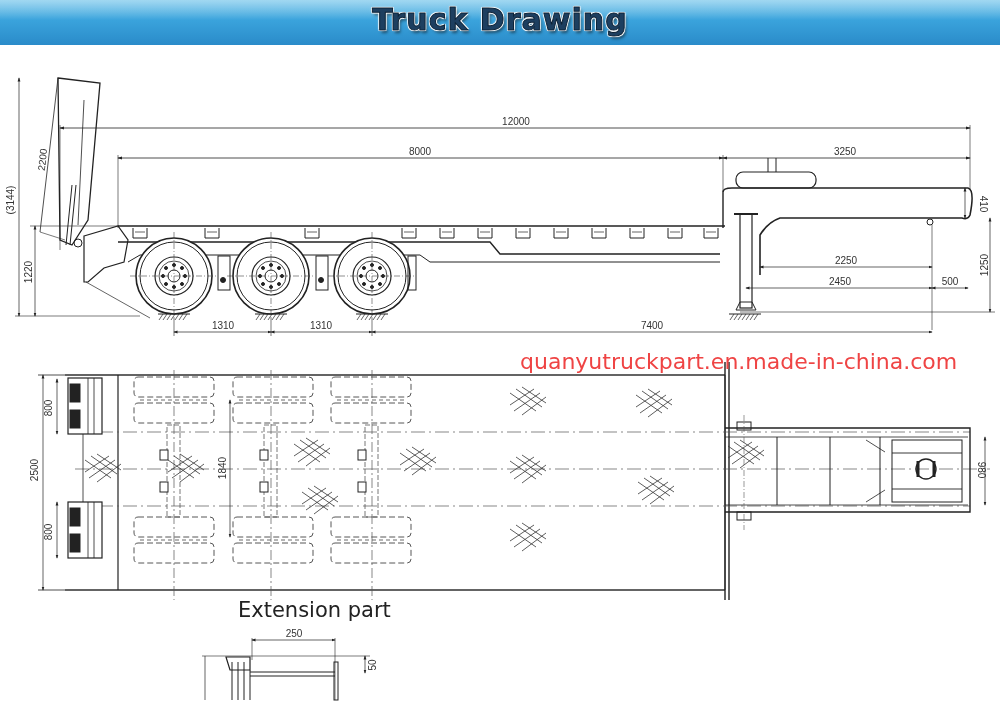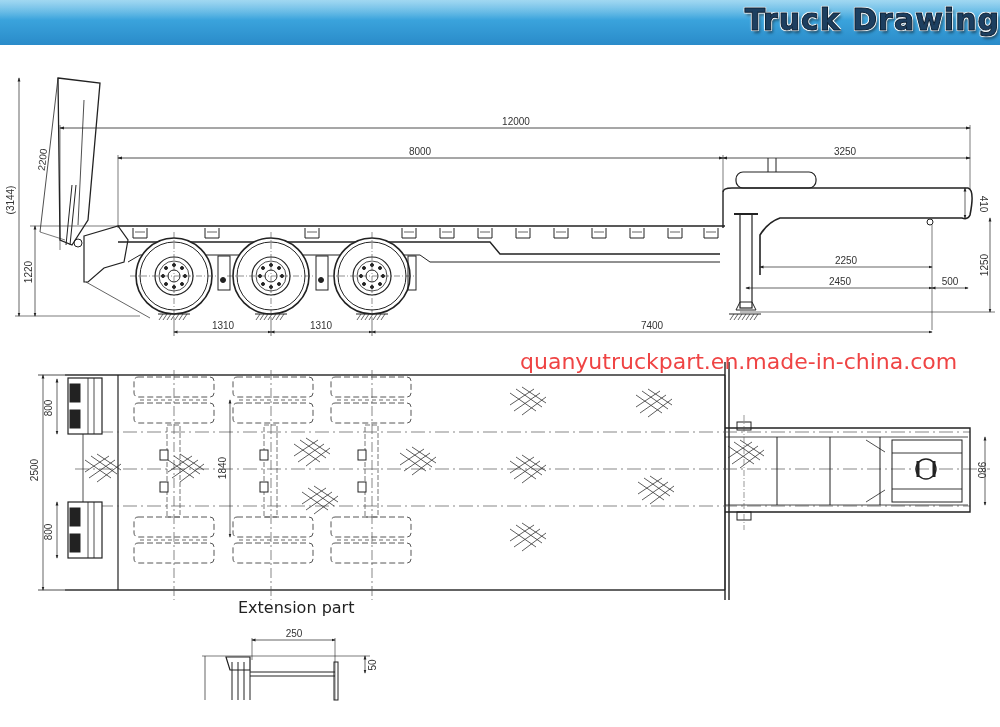--- a/index.html
+++ b/index.html
@@ -1,25 +1,25 @@
 <!DOCTYPE html>
 <html><head>
 <meta charset="utf-8">
 <style>
   html,body{margin:0;padding:0;background:#fff;}
   body{width:1000px;height:727px;position:relative;overflow:hidden;font-family:"DejaVu Sans",sans-serif;}
   .banner{position:absolute;left:0;top:0;width:1000px;height:45px;
     background:linear-gradient(180deg,#6fc3ea 0%,#3aa3dc 45%,#2a8bc9 100%);}
   .banner-shine{position:absolute;left:0;top:0;width:1000px;height:20px;background:linear-gradient(180deg,rgba(255,255,255,.35),rgba(255,255,255,0));}
-  .banner-title{position:absolute;left:0;top:2px;width:1000px;text-align:right;font-family:"DejaVu Sans",sans-serif;font-weight:bold;font-size:30px;letter-spacing:1px;color:#1d3f60;
+  .banner-title{position:absolute;left:0;top:2px;width:1000px;text-align:center;font-family:"DejaVu Sans",sans-serif;font-weight:bold;font-size:30px;letter-spacing:1px;color:#1d3f60;
     -webkit-text-stroke:1px #0d2236;
     text-shadow:0 0 2px #fff,0 0 3px #fff,1px 1px 0 #fff,-1px -1px 0 #fff,1px -1px 0 #fff,-1px 1px 0 #fff,2px 3px 3px rgba(0,0,0,.5);}
   svg text{font-family:"Liberation Sans",sans-serif;}
   .watermark{position:absolute;left:520px;top:349px;font-family:"DejaVu Sans",sans-serif;font-size:22px;color:#ef4444;}
-  .ext-title{position:absolute;left:238px;top:598px;font-family:"DejaVu Sans",sans-serif;font-size:16px;color:#222;}
+  .ext-title{position:absolute;left:238px;top:598px;font-family:"DejaVu Sans",sans-serif;font-size:21px;color:#222;}
   svg{position:absolute;left:0;top:0;}
 </style>
 </head>
 <body>
 
 <div class="banner">
   <div class="banner-shine"></div>
   <div class="banner-title">Truck Drawing</div>
 </div>
 

